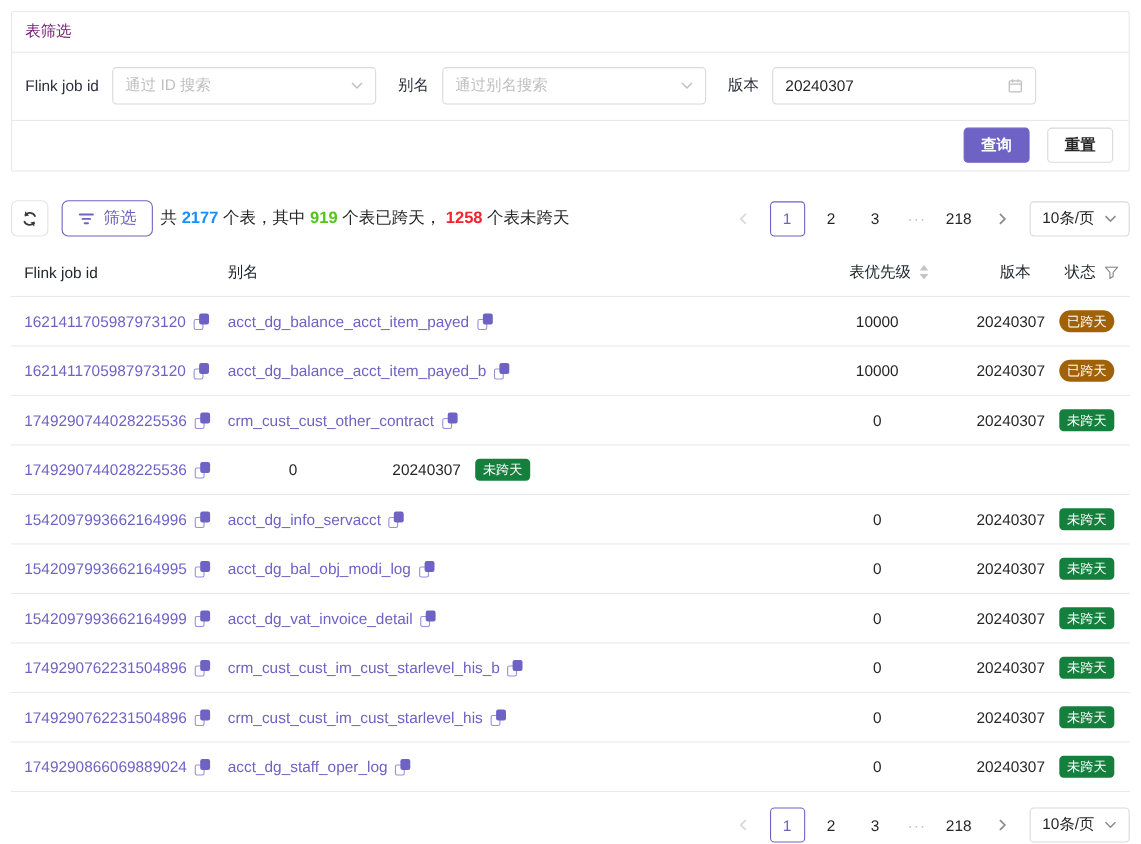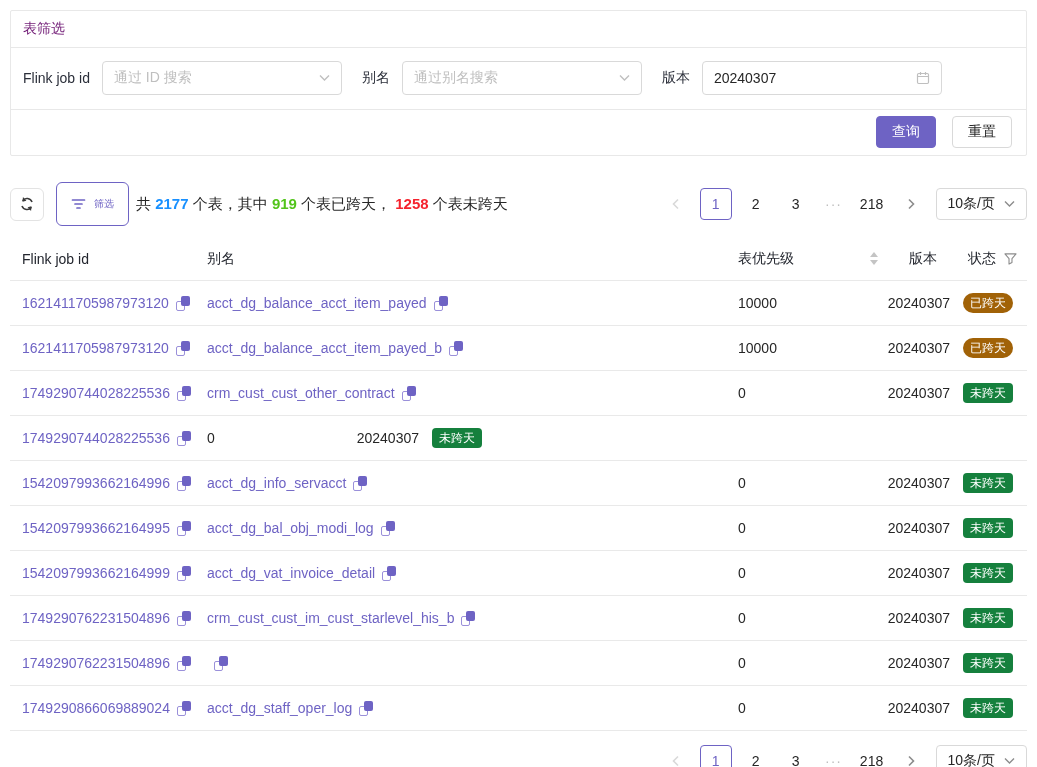--- a/index.html
+++ b/index.html
@@ -11,29 +11,29 @@
   .card-title-row { padding:9px 12px; border-bottom:1px solid #e8e8e8; font-size:14px; color:#701a75; }
   .filter-row { display:flex; align-items:center; padding:13px 12px 14px; border-bottom:1px solid #e8e8e8; }
   .filter-item { display:flex; align-items:center; margin-right:20px; }
   .filter-item label { margin-right:12px; white-space:nowrap; color:#2b2f3a; }
   .control { width:240px; height:32px; border:1px solid #d9d9d9; border-radius:4px; background:#fff;
     display:flex; align-items:center; padding:16px 11px; cursor:pointer; }
   .control .ph { color:#bfbfbf; flex:1; overflow:hidden; white-space:nowrap; }
   .control .val { color:#262626; flex:1; }
   .actions-row { display:flex; justify-content:flex-end; gap:16px; padding:6px 14px 7px; }
   .btn { height:32px; padding:0 15px; border-radius:4px; font-size:14px; cursor:pointer;
-    border:1px solid #d9d9d9; background:#fff; color:#262626; font-family:inherit; }
+    border:1px solid #d9d9d9; background:#fff; color:#262626; font-family:inherit;font-weight:bold; }
   .btn.primary { background:#6e63c4; border-color:#6e63c4; color:#fff; }
 
   
   .toolbar { margin:26px 10px 0; display:flex; align-items:center; }
   .icon-btn { width:34px; height:33px; border:1px solid #e3e3e3; border-radius:6px; background:#fff;
     display:flex; align-items:center; justify-content:center; cursor:pointer; }
-  .filter-btn { margin-left:12px; height:44px; padding:0 14px; border:1px solid #6e63c4; border-radius:6px;
-    background:#fff; color:#6e63c4; font-size:10px; display:flex; align-items:center; gap:8px;
+  .filter-btn { margin-left:12px; height:33px; padding:0 14px; border:1px solid #6e63c4; border-radius:6px;
+    background:#fff; color:#6e63c4; font-size:15px; display:flex; align-items:center; gap:8px;
     cursor:pointer; font-family:inherit; }
   .summary { margin-left:7px; font-size:15px; color:#262626; white-space:nowrap; }
   .summary b { font-weight:700; }
   .c-blue { color:#1890ff; } .c-green { color:#52c41a; } .c-red { color:#f5222d; }
 
   
   .pager { display:flex; align-items:center; gap:8px; margin-left:auto; }
   .page-btn { min-width:32px; height:32px; display:flex; align-items:center; justify-content:center;
     border-radius:4px; cursor:pointer; color:#262626; font-size:14px; }
   .page-btn.active { border:1px solid #6e63c4; color:#6e63c4; }
@@ -43,21 +43,21 @@
     display:flex; align-items:center; gap:9px; cursor:pointer; background:#fff; }
 
   
   .table { margin:0 10px; }
   .thead { display:flex; align-items:center; height:44px; border-bottom:1px solid #e9e9e9;
     font-weight:500; color:#23262e; margin-top:11px; }
   .trow { display:flex; align-items:center; height:45px; border-bottom:1px solid #e9e9e9; }
   .td, .th { display:flex; align-items:center; }
   .col-jobid { width:197px; padding-left:12px; }
   .col-alias { flex:1; }
-  .col-priority { width:140px; justify-content:space-between; }
+  .col-priority { width:140px; justify-content:center; }
   .td.col-priority { padding-right:21px; }
   .col-version { width:72px; justify-content:flex-end; }
   .th.col-version { padding-right:13px; }
   .col-status { width:77px; justify-content:flex-end; padding-right:14px; }
   .th.col-status { padding-right:10px; gap:8px; }
   .link { color:#6e63c4; text-decoration:none; cursor:pointer; }
   .copy-icon { position:relative; width:14px; height:15px; display:inline-block; margin-left:7px; cursor:pointer; flex:none; }
   .copy-icon .cb { position:absolute; left:0; bottom:0; width:9px; height:10px;
     border:1.5px solid #9a90da; border-radius:2px; background:#fff; }
   .copy-icon .cf { position:absolute; right:0; top:0; width:9px; height:10px;
@@ -372,20 +372,21 @@
 
   <div class="trow">
     <div class="td col-jobid">
       <a class="link">1749290762231504896</a>
       <span class="copy-icon">
             <span class="cb"></span>
             <span class="cf"></span>
           </span>
     </div>
     <div class="td col-alias">
+      <a class="link">crm_cust_cust_im_cust_starlevel_his</a>
       <span class="copy-icon">
             <span class="cb"></span>
             <span class="cf"></span>
           </span>
     </div>
     <div class="td col-priority">0</div>
     <div class="td col-version">20240307</div>
     <div class="td col-status">
       <span class="badge badge-red">未跨天</span>
     </div>

